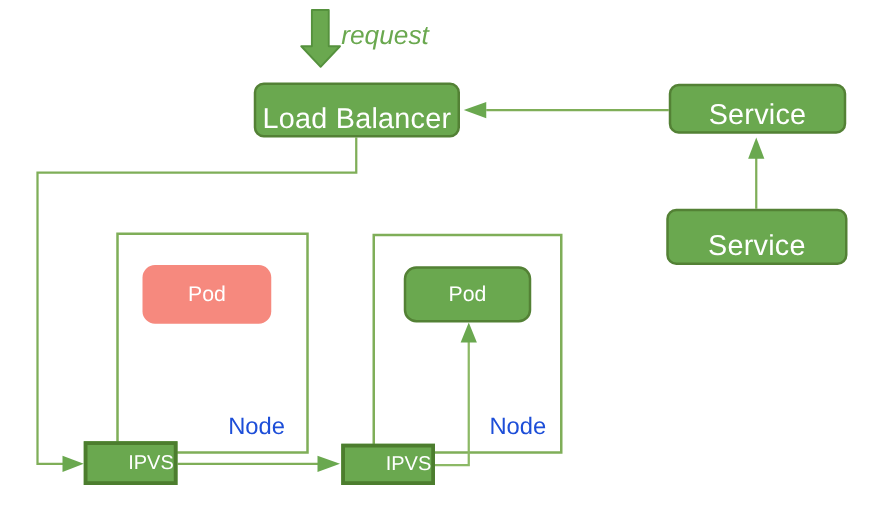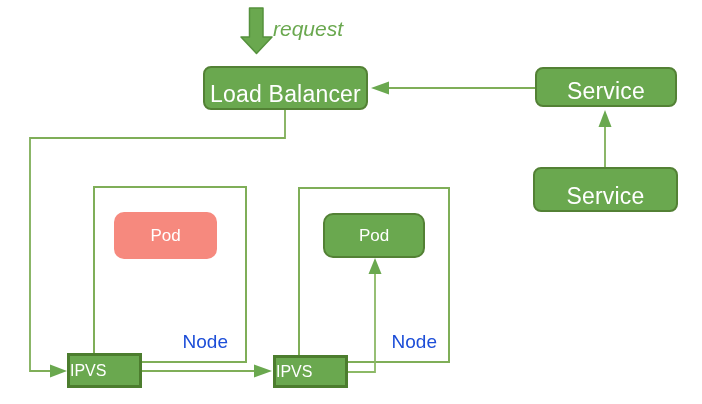--- a/index.html
+++ b/index.html
@@ -25,21 +25,21 @@
   .pod-box{
     border-radius:10px;color:#ffffff;font-size:17px;
     display:flex;align-items:center;justify-content:center;box-sizing:border-box;
   }
   #pod-1{left:114px;top:212px;width:103px;height:47px;background:#f6897e;border:none;}
   #pod-2{left:323px;top:213px;width:102px;height:45px;background:#6aa84f;border:2px solid #538135;}
 
   
   .ipvs-box{
     background:#6aa84f;border:3px solid #4c7d2e;color:#ffffff;font-size:16px;
-    display:flex;align-items:center;justify-content:flex-start;box-sizing:border-box;
+    display:flex;align-items:center;justify-content:flex-end;box-sizing:border-box;
   }
   #ipvs-1{left:67px;top:353px;width:75px;height:35px;}
   #ipvs-2{left:273px;top:355px;width:75px;height:33px;}
 
   
   #node-1{left:93px;top:186px;width:154px;height:177px;}
   #node-2{left:298px;top:187px;width:152px;height:176px;}
   .node-label{position:absolute;color:#1d4ed8;font-size:19px;bottom:8px;}
   #node-1 .node-label{right:17px;}
   #node-2 .node-label{right:11px;}

